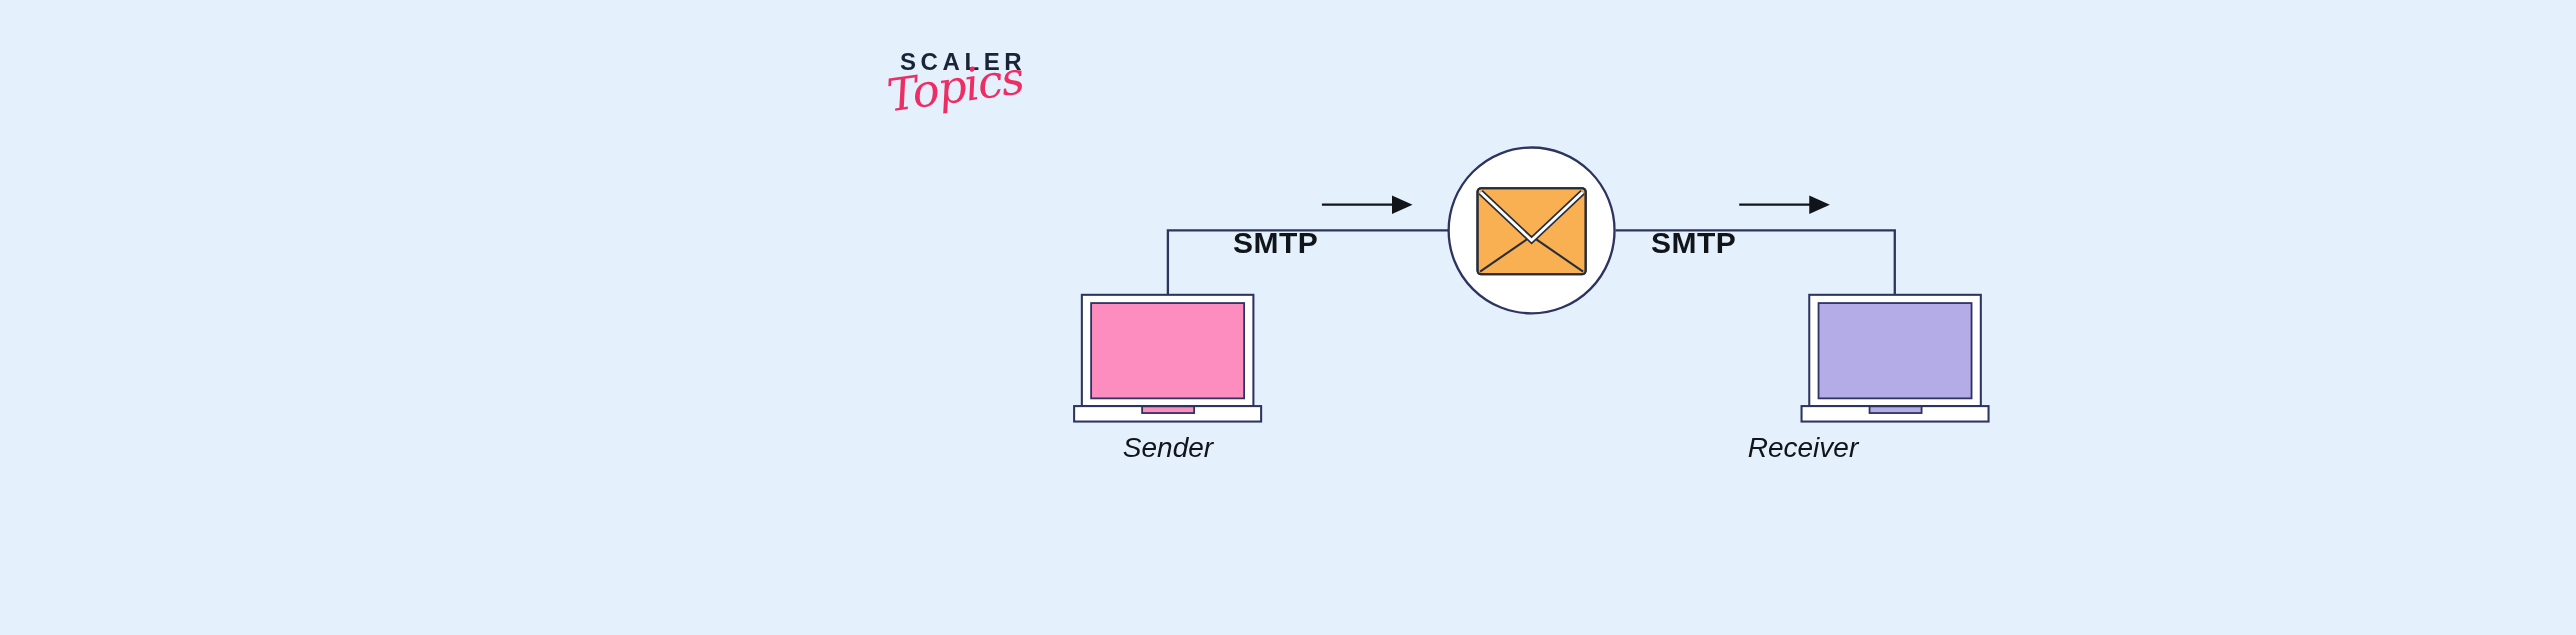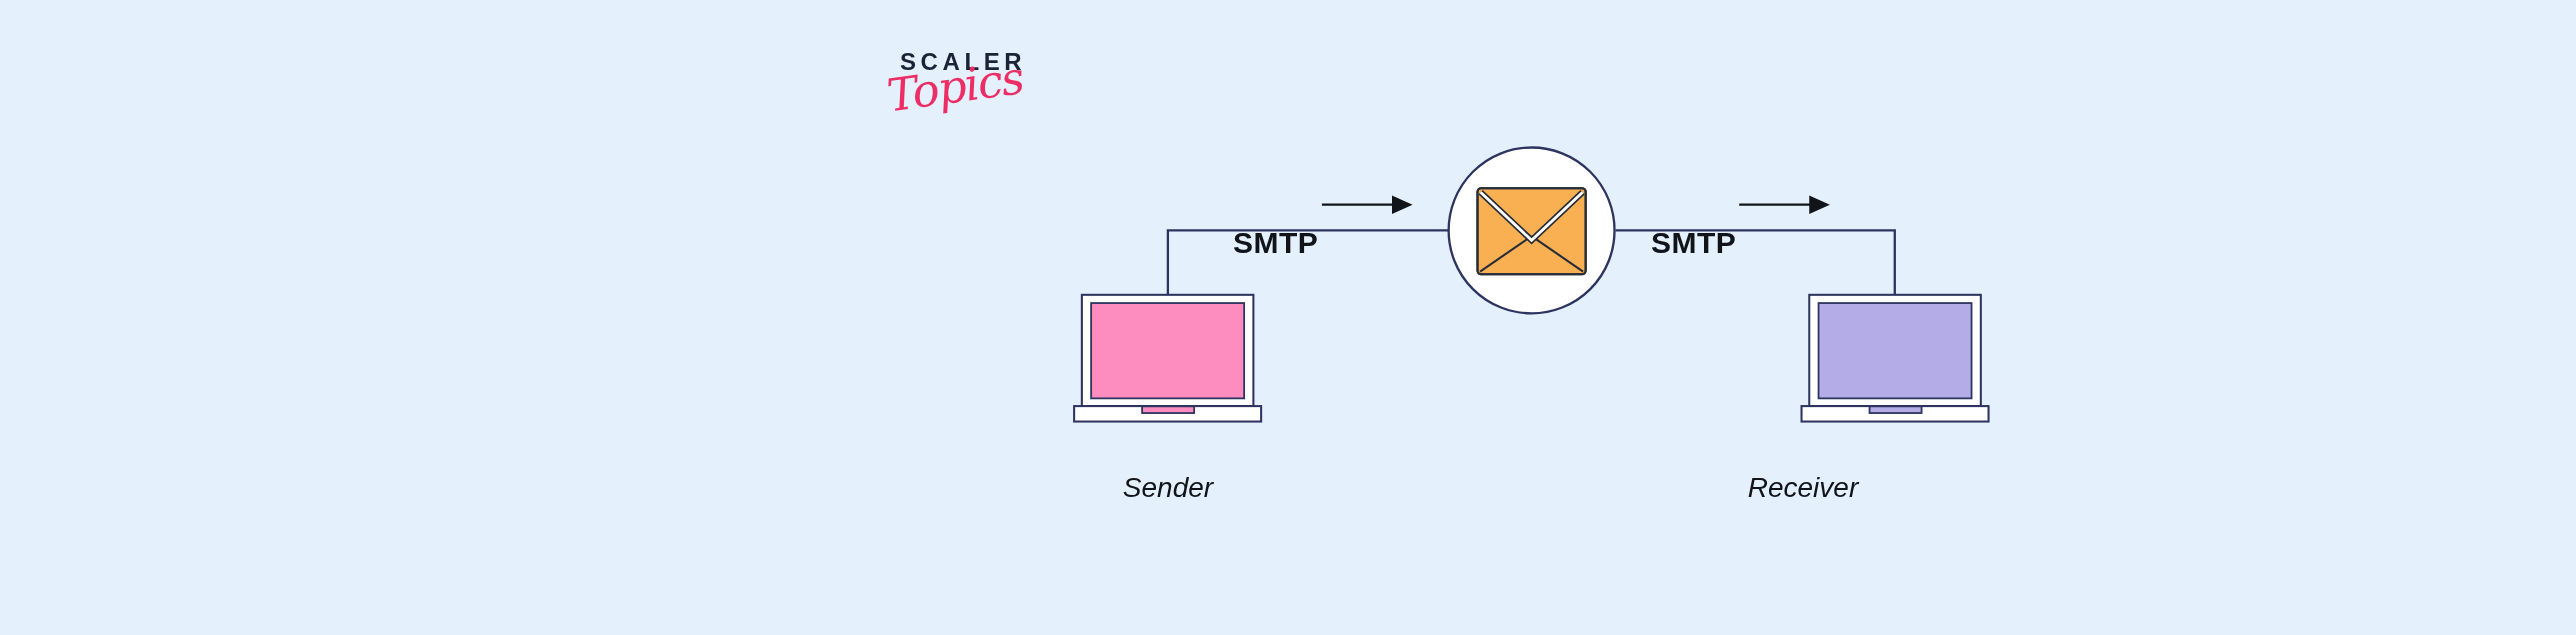--- a/index.html
+++ b/index.html
@@ -55,21 +55,20 @@
   }
   .protocol.left  { left: 1233px; }
   .protocol.right { left: 1651px; }
   .node-label {
     position: absolute;
     top: 432px;
     font-size: 28px;
     font-style: italic;
     color: var(--color-ink, #111419);
     transform: translateX(-50%);
-    margin-top: 40px;
   }
   .node-label.sender   { left: 1168px; }
   .node-label.receiver { left: 1803px; }
   
   .conn {
     stroke: var(--color-line-navy, #2E3460);
     stroke-width: 4.5;
     fill: none;
   }
   .circle-node {

